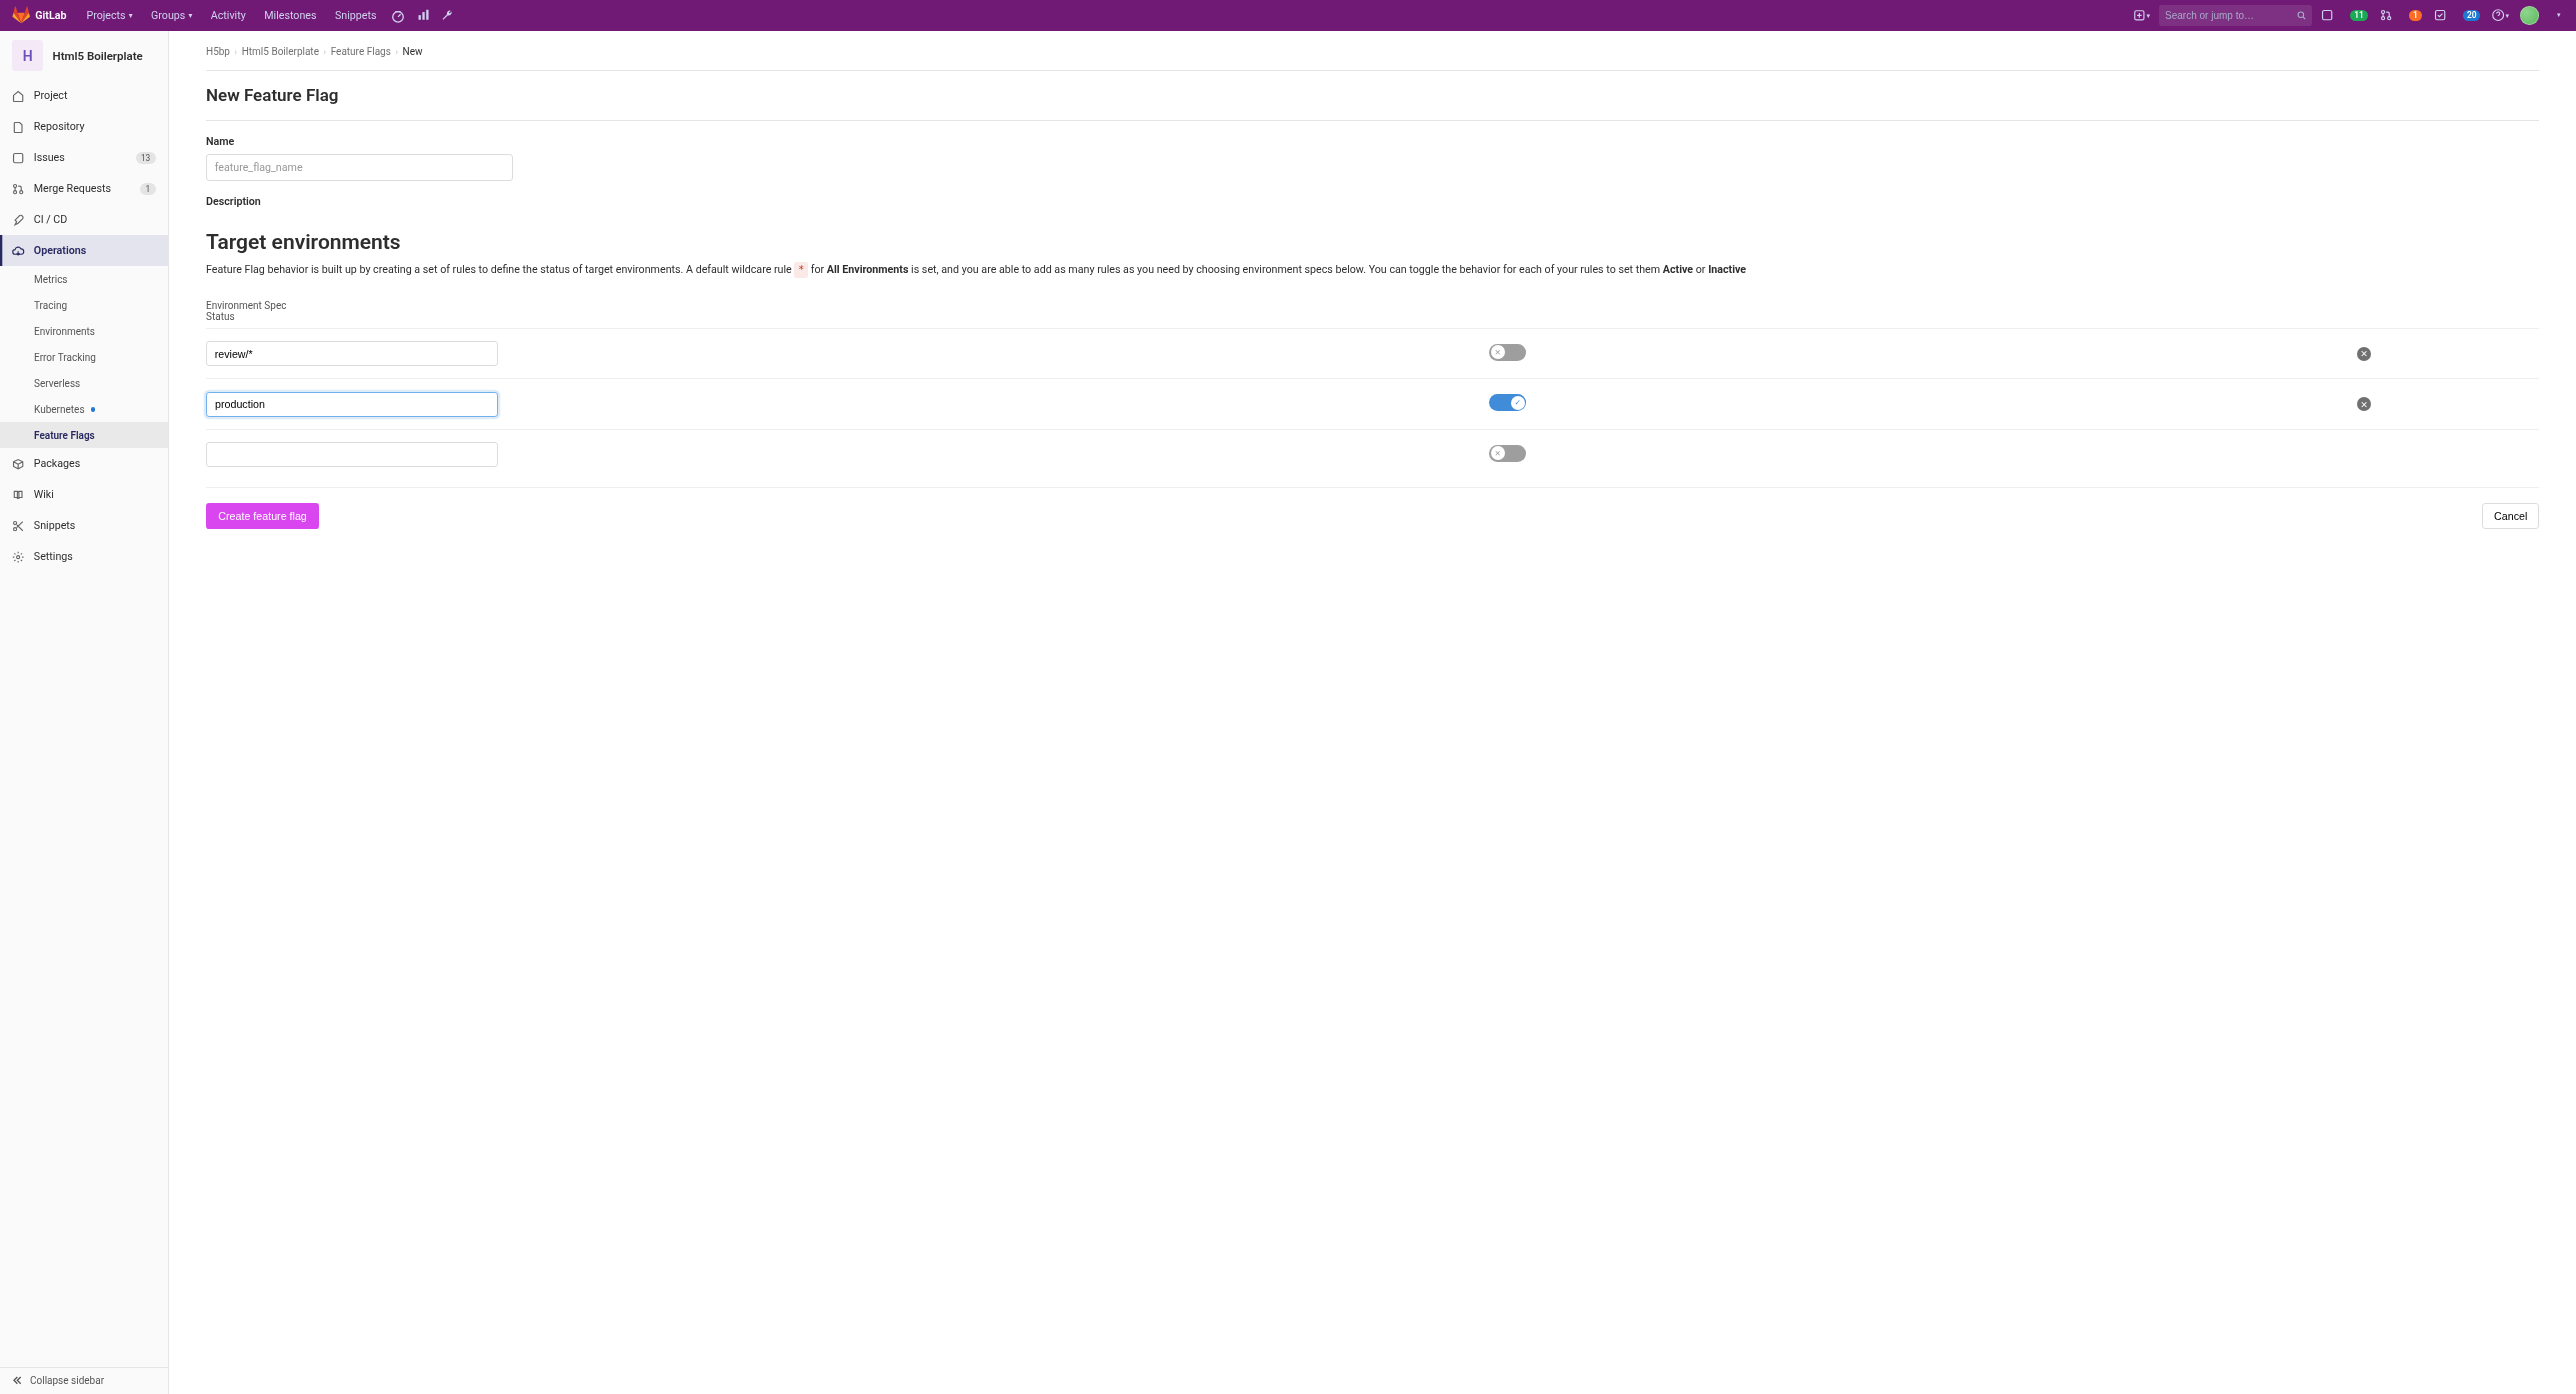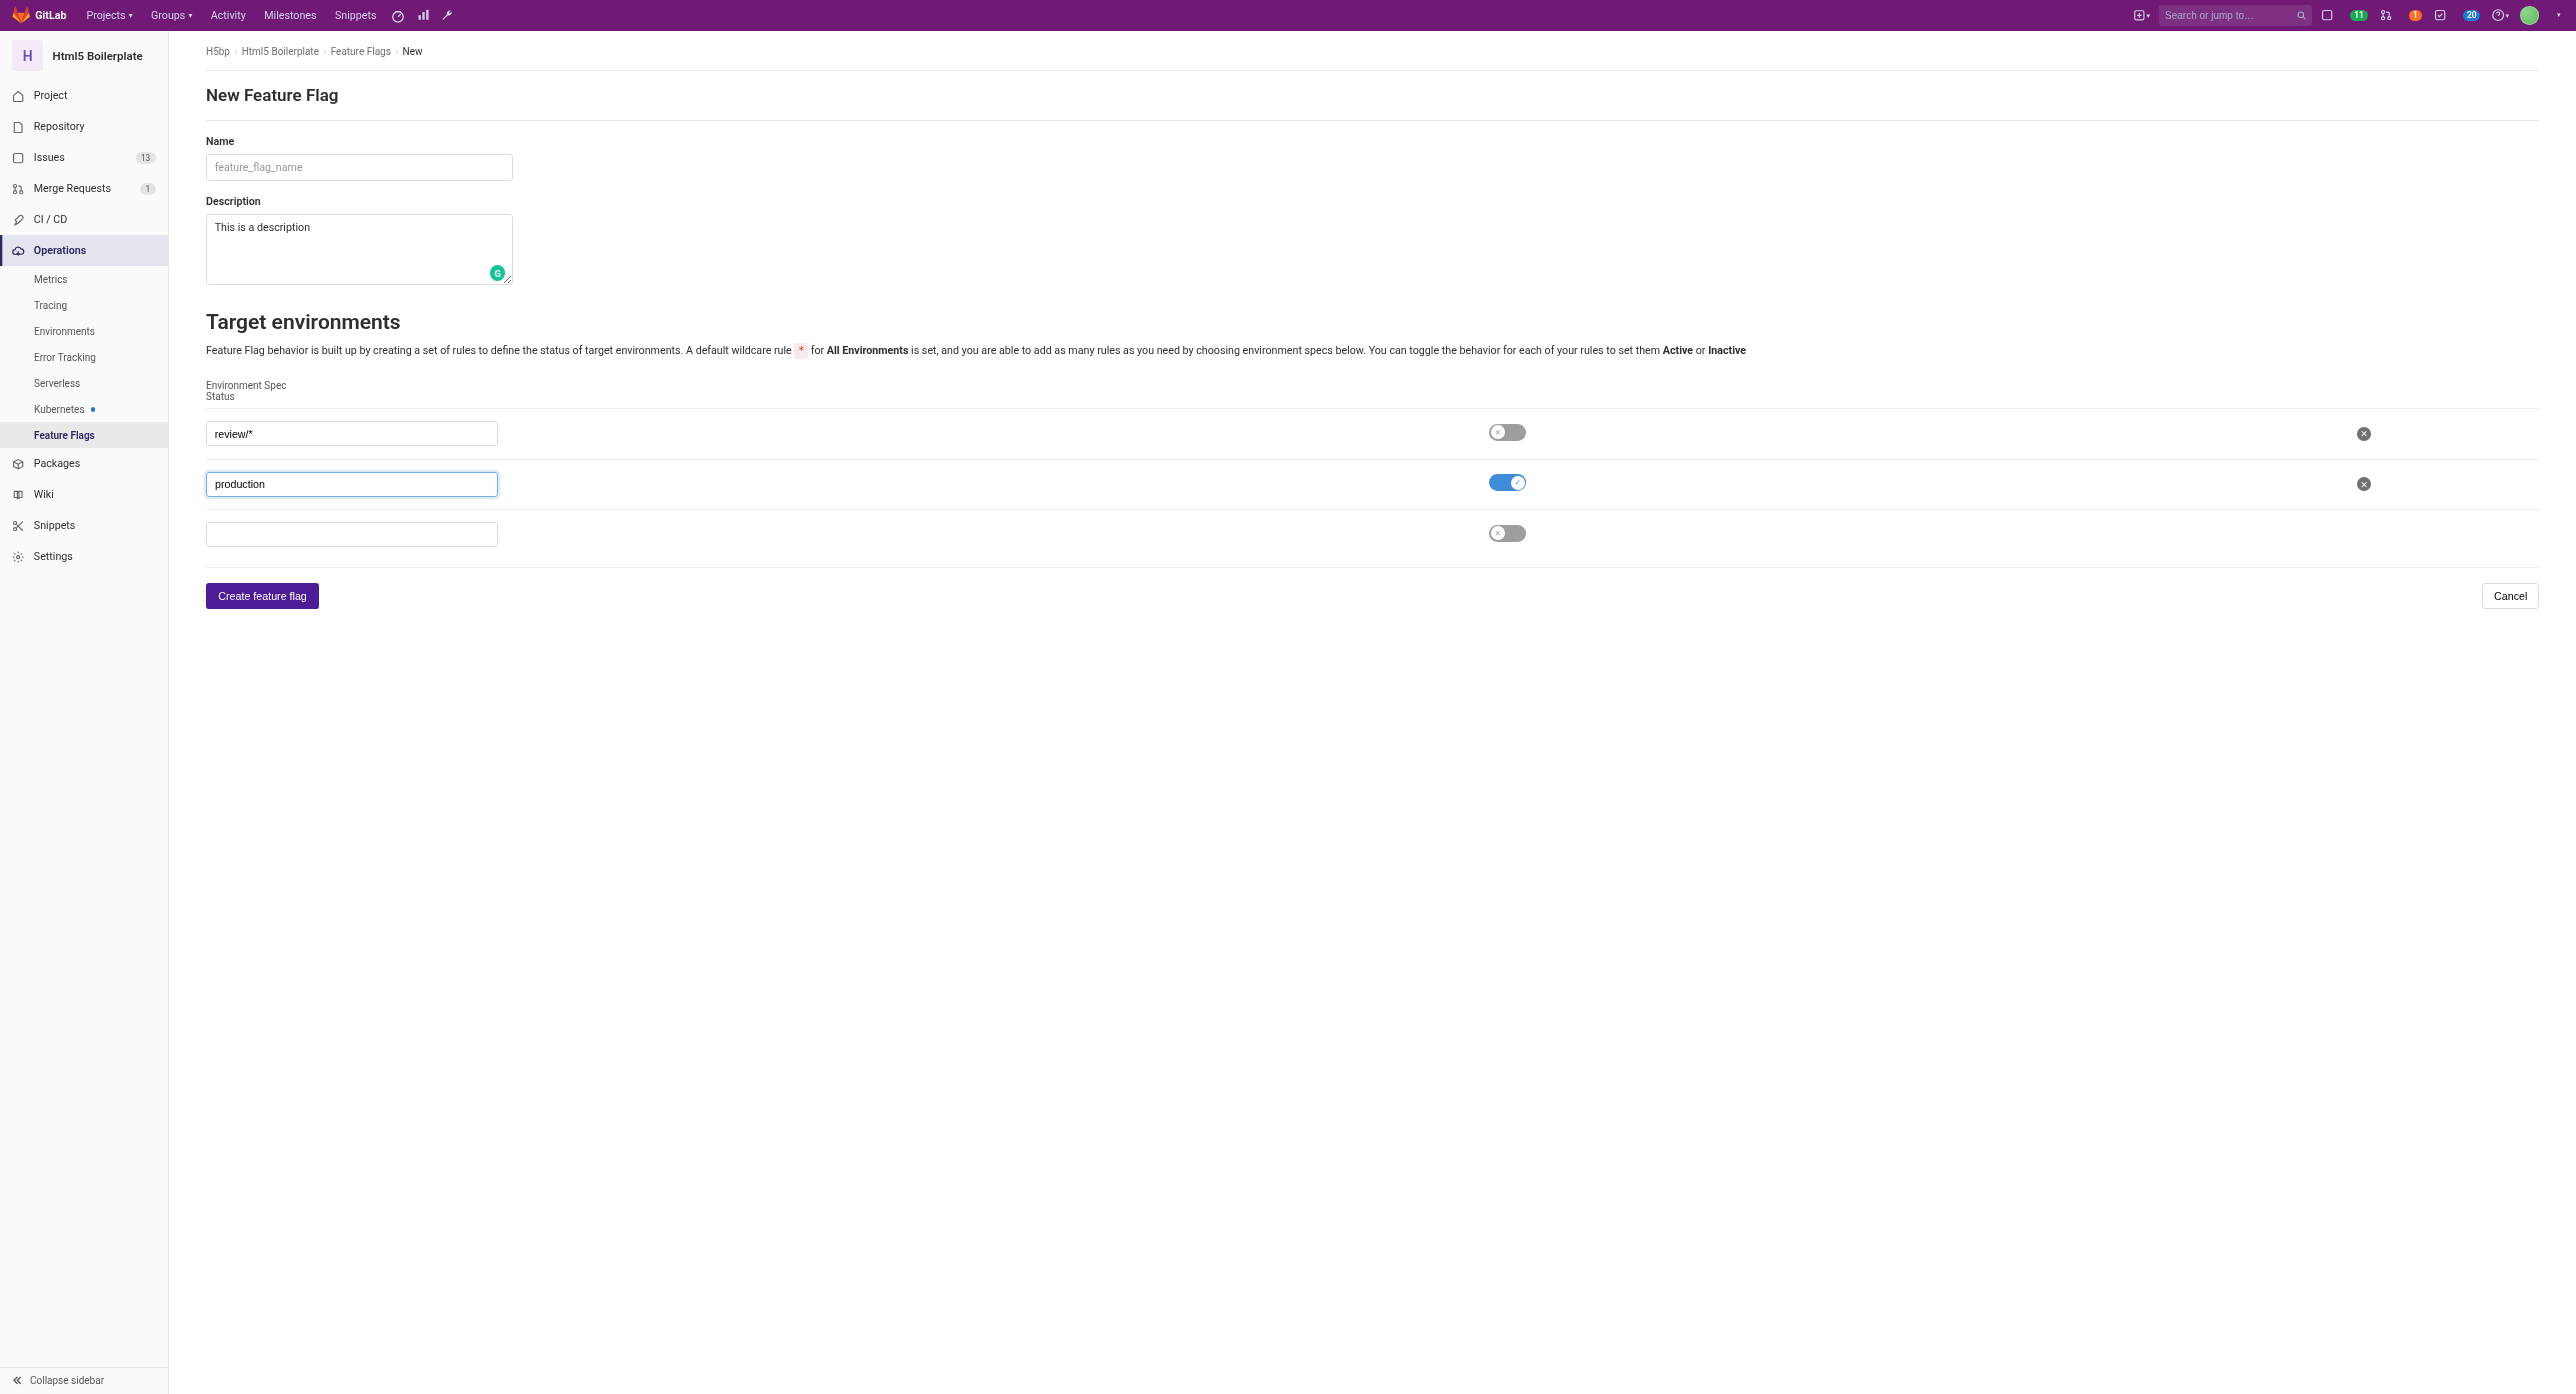--- a/index.html
+++ b/index.html
@@ -71,21 +71,21 @@
 .env-row input.focused { border-color: #73afea; box-shadow: 0 0 0 2.3px rgba(31,120,209,0.15); outline: none; padding-left: 8px; }
 .toggle { width: 37px; height: 17px; border-radius: 8.4px; position: relative; cursor: pointer; display: inline-block; }
 .toggle.off { background: #9e9e9e; }
 .toggle.on { background: #418cd8; }
 .toggle .knob { position: absolute; top: 1.5px; width: 14px; height: 14px; border-radius: 50%; background: #fff; display: flex; align-items: center; justify-content: center; font-size: 7.7px; }
 .toggle.off .knob { left: 1.5px; color: #9e9e9e; }
 .toggle.on .knob { right: 1.5px; color: #418cd8; }
 .delete-btn { width: 14px; height: 14px; border-radius: 50%; background: #707070; color: #fff; display: inline-flex; align-items: center; justify-content: center; font-size: 9.2px; cursor: pointer; border: none; }
 
 .form-footer { border-top: 0.8px solid #eee; margin-top: 7.7px; padding-top: 15.3px; display: flex; align-items: center; }
-.btn-primary { background: #4c1d95; color: #fff; border: none; padding: 7px 12.3px; border-radius: 3.1px; font-size: 10.7px; cursor: pointer; }
+.btn-primary { background: #d946ef; color: #fff; border: none; padding: 7px 12.3px; border-radius: 3.1px; font-size: 10.7px; cursor: pointer; }
 .btn-secondary { background: #fff; border: 0.8px solid #dcdcdc; padding: 6.1px 10.7px; border-radius: 3.1px; font-size: 10.7px; cursor: pointer; margin-left: auto; }
 
 svg { display: block; }
 </style>
 </head>
 <body>
 
 <div class="navbar">
   <div class="navbar-left">
     <a class="logo">
@@ -308,24 +308,20 @@
       <span class="current">New</span>
     </div>
     <hr class="divider">
     <h1 class="page-title">New Feature Flag</h1>
     <hr class="divider">
 
     <div class="form-section">
       <label class="field-label">Name</label>
       <input class="text-input" placeholder="feature_flag_name" style="">
       <label class="field-label">Description</label>
-      <div class="textarea-wrap">
-        <textarea class="text-input" id="desc-ta" style="">This is a description</textarea>
-        <div class="grammarly">G</div>
-      </div>
     </div>
 
     <h2 class="section-title">Target environments</h2>
     <p class="section-desc">
       <span>Feature Flag behavior is built up by creating a set of rules to define the status of target environments. A default wildcare rule </span><span class="wildcard">*</span><span> for </span><strong>All Environments</strong><span> is set, and you are able to add as many rules as you need by choosing environment specs below. You can toggle the behavior for each of your rules to set them </span><strong>Active</strong><span> or </span><strong>Inactive</strong>
     </p>
 
     <div class="env-table">
       <div class="env-header">
         <div class="col-spec">Environment Spec</div>

